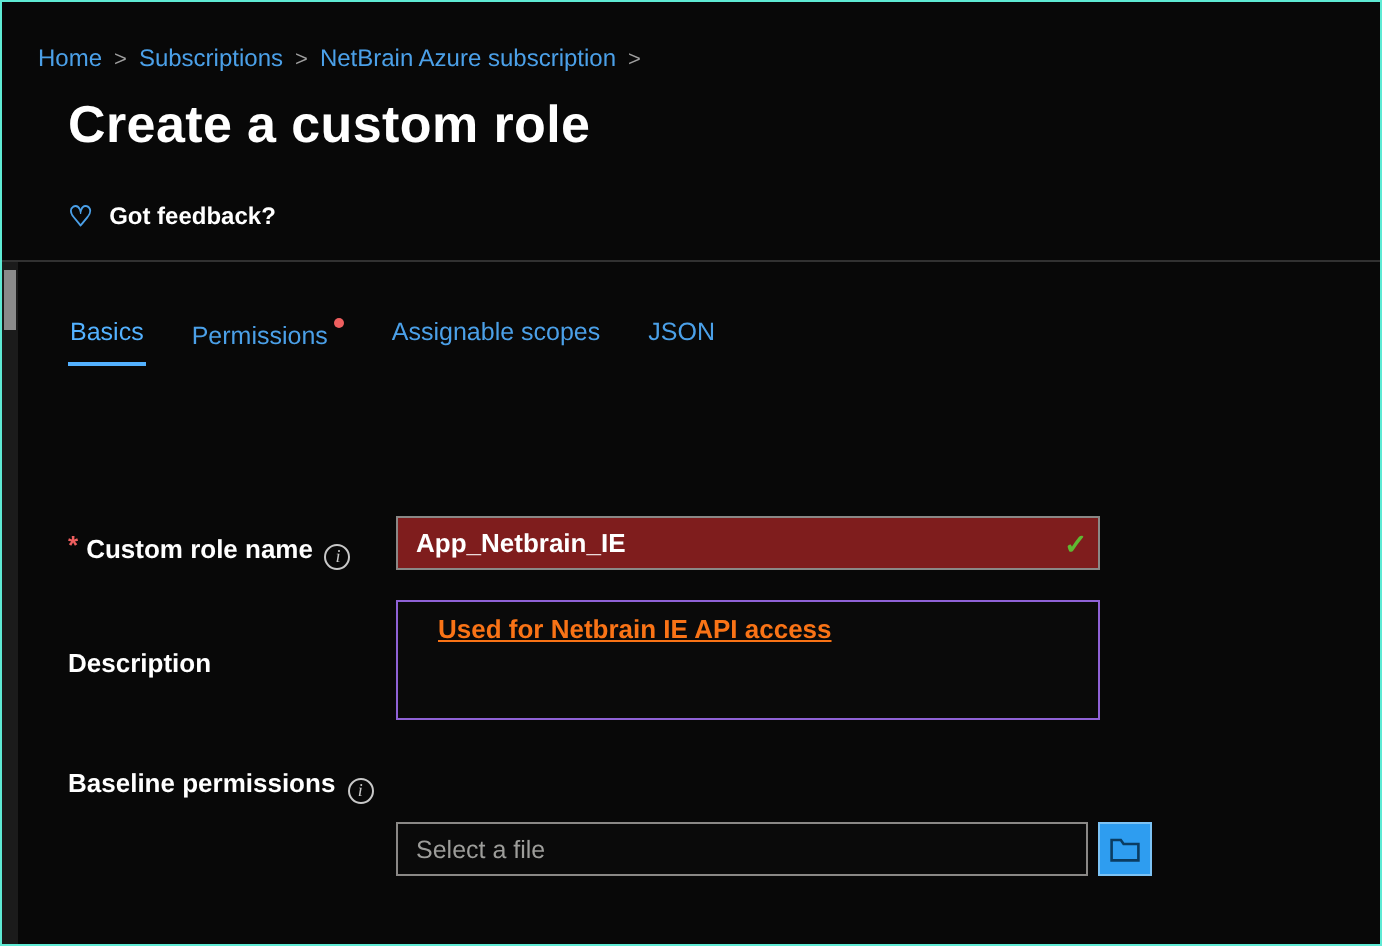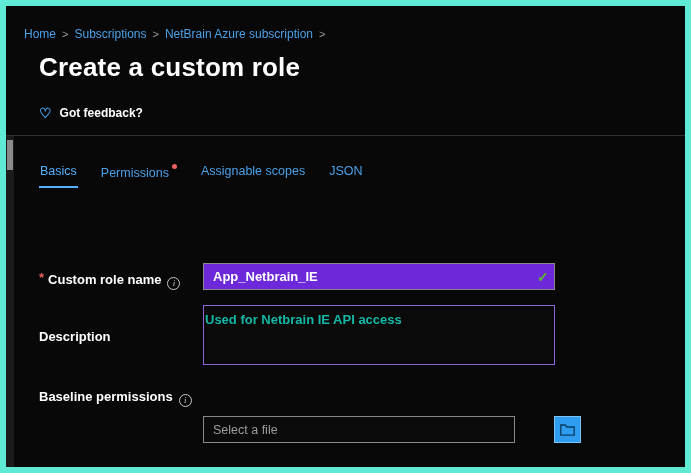--- a/index.html
+++ b/index.html
@@ -4,21 +4,21 @@
 <style>
   * { box-sizing: border-box; }
   html, body { margin: 0; padding: 0; background: #2b2b2b; }
   body { font-family: "Liberation Sans", sans-serif; }
 
   .screen {
     position: relative;
     width: 691px;
     height: 473px;
     background: #080808;
-    border: 6px solid #5eead4;
+    border: 1px solid #5eead4;
     overflow: hidden;
     color: #ffffff;
     cursor: default;
   }
 
   
   .breadcrumb {
     position: absolute;
     left: 18px; top: 21px;
     font-size: 12px;
@@ -137,21 +137,21 @@
     font: italic 9px/11px "Liberation Serif", serif;
     text-align: center;
     margin-left: 6px;
     vertical-align: -2px;
     cursor: pointer;
   }
 
   
   .text-input {
     position: absolute;
-    background: #6d28d9;
+    background: #7f1d1d;
     border: 1px solid #8a8886;
     color: #ffffff;
     font-family: "Liberation Sans", sans-serif;
     outline: none;
   }
   .name-input {
     left: 197px; top: 257px;
     width: 352px; height: 27px;
     padding: 0 28px 0 9px;
     font-size: 13px; font-weight: 600;
@@ -161,25 +161,26 @@
     left: 531px; top: 263px;
     color: var(--valid-green, #5fb832);
     font-size: 14px; font-weight: 700;
   }
   .desc-input {
     position: absolute;
     left: 197px; top: 299px;
     width: 352px; height: 60px;
     background: #0a0a0a;
     border: 1px solid var(--description-border, #8f62d6);
-    color: #14b8a6;
+    color: #f97316;
     font: 600 13px/1.35 "Liberation Sans", sans-serif;
-    padding: 5px 1px;
+    padding: 5px 20px;
     resize: none;
     outline: none;
+    text-decoration: underline;
   }
 
   
   .radios {
     position: absolute;
     left: 203px; top: 380px;
     display: flex; align-items: center; gap: 16px;
   }
   .radio {
     display: flex; align-items: center; gap: 7px;
@@ -199,21 +200,21 @@
   .radio.checked .circle::after {
     content: "";
     width: 9px; height: 9px;
     border-radius: 50%;
     background: var(--radio-selected, #2899f5);
   }
 
   
   .file-input {
     left: 197px; top: 410px;
-    width: 312px; height: 27px;
+    width: 346px; height: 27px;
     padding: 0 9px;
     font-size: 12.5px;
     background: #0a0a0a;
   }
   .file-input::placeholder { color: #9d9d9a; opacity: 1; }
   .browse-btn {
     position: absolute;
     left: 548px; top: 410px;
     width: 27px; height: 27px;
     background: var(--browse-button-blue, #2e9df0);

